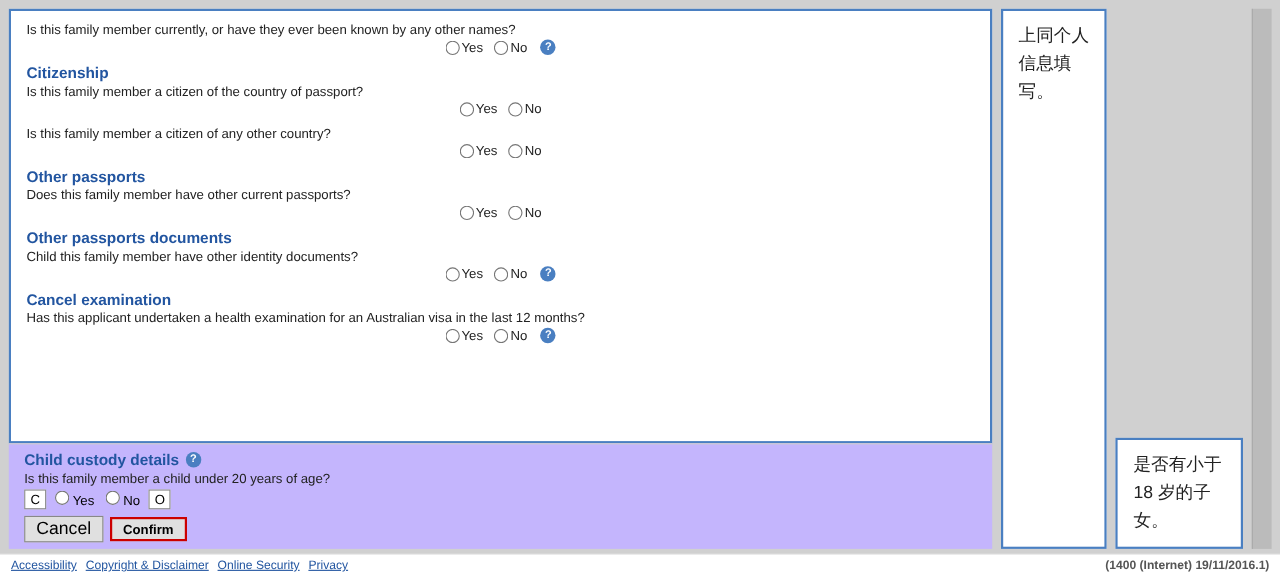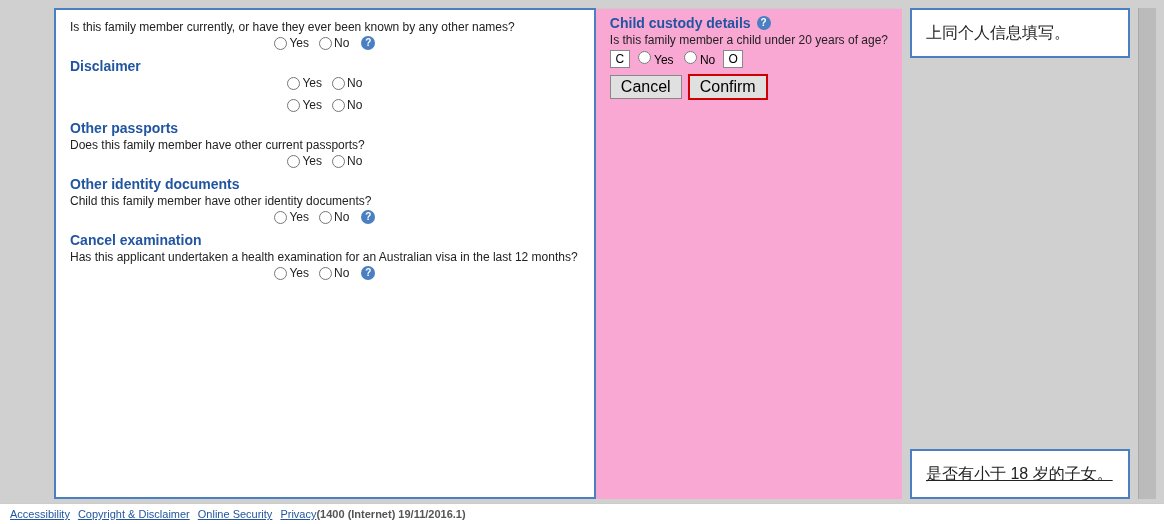--- a/index.html
+++ b/index.html
@@ -13,23 +13,22 @@
     }
     .main-content {
       display: flex;
       flex: 1;
       padding: 8px 8px 4px 8px;
       gap: 8px;
     }
     .left-panel {
       flex: 1;
       display: flex;
-      flex-direction: row;
+      flex-direction: column;
       gap: 0;
-      margin-left: 46px;
     }
     .form-box {
       border: 2px solid #4a7fc1;
       background: #fff;
       padding: 10px 14px 10px 14px;
       flex: 1;
     }
     .section-title {
       color: #2255a0;
       font-size: 14px;
@@ -69,21 +68,21 @@
       line-height: 14px;
       cursor: pointer;
       margin-left: 2px;
     }
     .section-block {
       margin-bottom: 6px;
     }
     .right-panel {
       width: 220px;
       display: flex;
-      flex-direction: column;
+      flex-direction: row;
       gap: 8px;
     }
     .annotation-box {
       border: 2px solid #4a7fc1;
       background: #fff;
       padding: 10px 14px;
       font-size: 16px;
       color: #222;
       line-height: 1.6;
     }
@@ -126,32 +125,33 @@
     }
     .btn-cancel {
       padding: 2px 10px;
       font-size: 16px;
       background: #e0e0e0;
       border: 1px solid #888;
       cursor: pointer;
     }
     .btn-confirm {
       padding: 2px 10px;
-      font-size: 16px;
+      font-size: 12px;
       background: #e0e0e0;
       border: 2px solid #cc0000;
       cursor: pointer;
-      font-weight: normal;
+      font-weight: bold;
       text-align: center;
     }
     .footer {
       background: #fff;
       border-top: 1px solid #ccc;
       padding: 4px 10px;
       display: flex;
+      justify-content: space-between;
       align-items: center;
       font-size: 11px;
     }
     .footer-links {
       display: flex;
       gap: 8px;
     }
     .footer-links a {
       color: #2255a0;
       text-decoration: underline;
@@ -189,31 +189,33 @@
           </label>
           <label>
             <input type="radio" name="known_names" style="">
             <span>No</span>
           </label>
           <span class="help-icon">?</span>
         </div>
       </div>
 
       <div class="section-block">
-        <div class="section-title">Disclaimer</div>
+        <div class="section-title">Citizenship</div>
+        <div class="question-text">Is this family member a citizen of the country of passport?</div>
         <div class="radio-row">
           <label>
             <input type="radio" name="citizenship_passport" style="">
             <span>Yes</span>
           </label>
           <label>
             <input type="radio" name="citizenship_passport" style="">
             <span>No</span>
           </label>
         </div>
+        <div class="question-text">Is this family member a citizen of any other country?</div>
         <div class="radio-row">
           <label>
             <input type="radio" name="citizenship_other" style="">
             <span>Yes</span>
           </label>
           <label>
             <input type="radio" name="citizenship_other" style="">
             <span>No</span>
           </label>
         </div>
@@ -228,21 +230,21 @@
             <span>Yes</span>
           </label>
           <label>
             <input type="radio" name="other_passports" style="">
             <span>No</span>
           </label>
         </div>
       </div>
 
       <div class="section-block">
-        <div class="section-title">Other identity documents</div>
+        <div class="section-title">Other passports documents</div>
         <div class="question-text">Child this family member have other identity documents?</div>
         <div class="radio-row">
           <label>
             <input type="radio" name="other_identity" style="">
             <span>Yes</span>
           </label>
           <label>
             <input type="radio" name="other_identity" style="">
             <span>No</span>
           </label>
@@ -260,21 +262,21 @@
           </label>
           <label>
             <input type="radio" name="health" style="">
             <span>No</span>
           </label>
           <span class="help-icon">?</span>
         </div>
       </div>
     </div>
 
-    <div style="background:#f9a8d4; border-top: 1px solid #ccc; padding: 6px 14px 2px 14px;">
+    <div style="background:#c4b5fd; border-top: 1px solid #ccc; padding: 6px 14px 2px 14px;">
       <div class="custody-header">
         <span class="child-custody-title">Child custody details</span>
         <span class="help-icon">?</span>
       </div>
       <div class="question-text">Is this family member a child under 20 years of age?</div>
       <div style="display:flex; align-items:center; gap:8px; margin-top:3px; margin-bottom:6px;">
         <div class="c-box">C</div>
         <div class="custody-radio-row">
           <label>
             <input type="radio" name="custody" style="">
@@ -293,21 +295,21 @@
       </div>
     </div>
   </div>
 
   <div class="right-panel">
 
     <div class="annotation-box">
       <span>上同个人信息填写。</span>
     </div>
 
-    <div class="annotation-box" style="margin-top:auto; border: 2px solid #4a7fc1; text-decoration: underline;">
+    <div class="annotation-box" style="margin-top:auto; border: 2px solid #4a7fc1;">
       <span>是否有小于 18 岁的子女。</span>
     </div>
   </div>
 
   <div class="scrollbar-area"></div>
 </div>
 
 <div class="footer">
   <div class="footer-links">
     <a>Accessibility</a>

